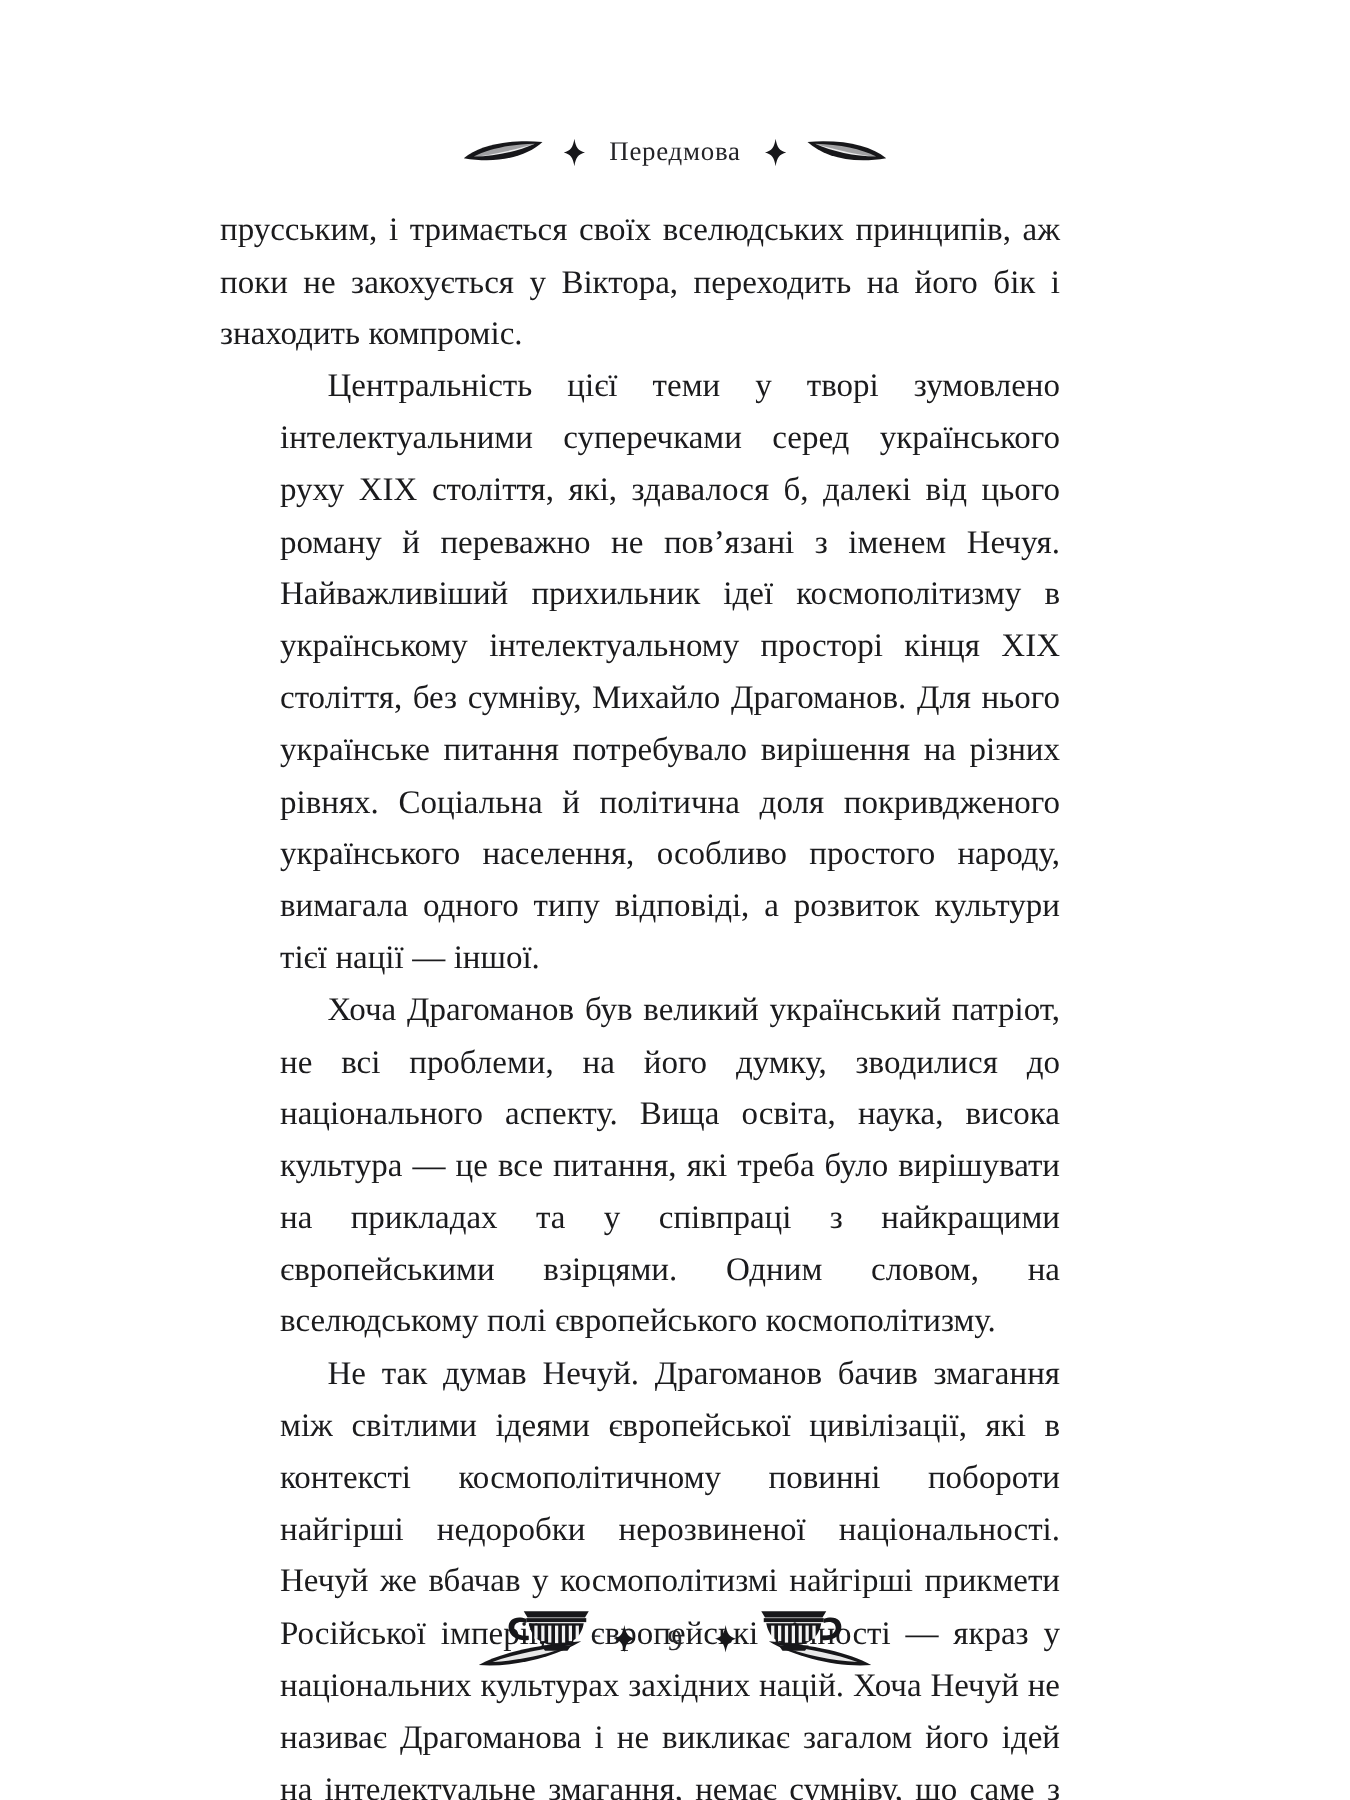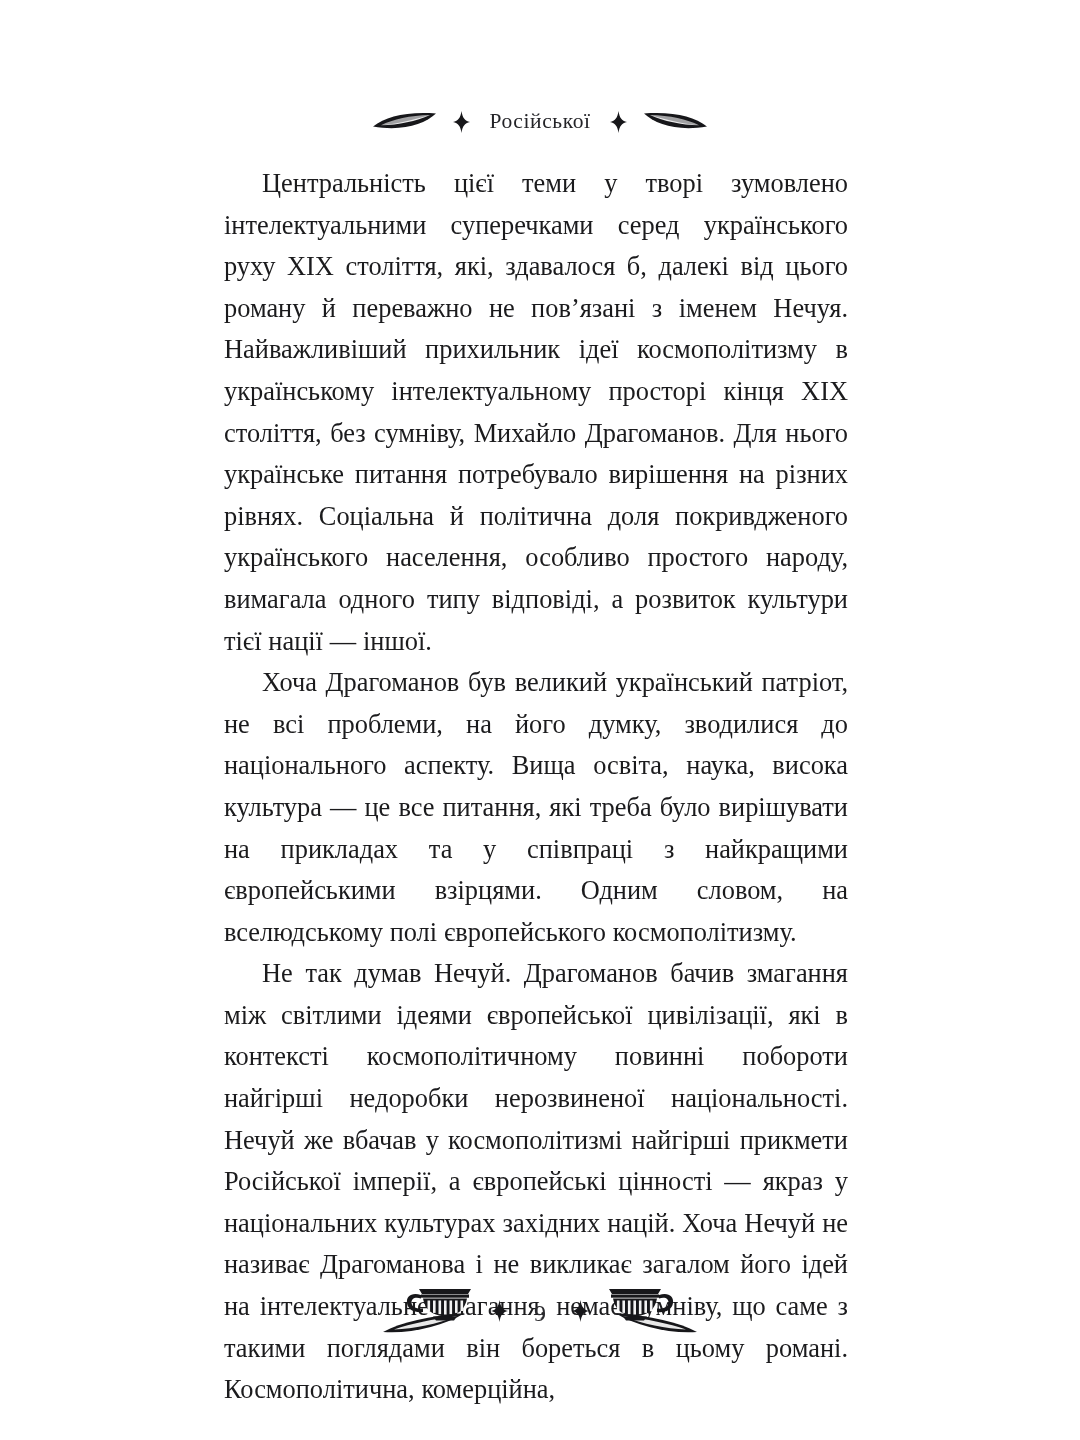--- a/index.html
+++ b/index.html
@@ -113,39 +113,40 @@
         <path d="M3 15.2 C 17 8.2, 38 3.2, 63 2.8 C 40 9.2, 20 14.0, 3 15.2 Z" fill="#17171a" opacity="0.35"></path>
       </svg>
     </span>
 
     <span>
       <svg class="diamond-svg" width="17" height="22" viewBox="0 0 17 22">
         <path d="M8.5 0 C 9.6 7.0, 11.5 9.6, 17 11 C 11.5 12.4, 9.6 15.0, 8.5 22 C 7.4 15.0, 5.5 12.4, 0 11 C 5.5 9.6, 7.4 7.0, 8.5 0 Z" fill="#17171a"></path>
       </svg>
     </span>
 
-    <span class="head-title">Російської</span>
+    <span class="head-title">Передмова</span>
 
     <span>
       <svg class="diamond-svg" width="17" height="22" viewBox="0 0 17 22">
         <path d="M8.5 0 C 9.6 7.0, 11.5 9.6, 17 11 C 11.5 12.4, 9.6 15.0, 8.5 22 C 7.4 15.0, 5.5 12.4, 0 11 C 5.5 9.6, 7.4 7.0, 8.5 0 Z" fill="#17171a"></path>
       </svg>
     </span>
 
     <span>
       <svg class="leaf-svg" width="66" height="22" viewBox="0 0 66 22" style="transform:scaleX(-1)">
         <path d="M1 15.5 C 14 5.5, 34 0.5, 64 2.5 C 52 13.5, 30 20.5, 1 15.5 Z" fill="#17171a"></path>
         <path d="M9 14.2 C 21 8.0, 38 4.3, 58 3.9 C 44 10.0, 27 14.0, 9 14.2 Z" fill="#ffffff" opacity="0.92"></path>
         <path d="M3 15.2 C 17 8.2, 38 3.2, 63 2.8 C 40 9.2, 20 14.0, 3 15.2 Z" fill="#17171a" opacity="0.35"></path>
       </svg>
     </span>
 
   </div>
 
   <div class="text-column">
+    <p>прусським, і тримається своїх вселюдських принципів, аж поки не закохується у Віктора, переходить на його бік і знаходить компроміс.</p>
     <p class="indent">Центральність цієї теми у творі зумовлено інтелектуальними суперечками серед українського руху XIX століття, які, здавалося б, далекі від цього роману й переважно не пов’язані з іменем Нечуя. Найважливіший прихильник ідеї космополітизму в українському інтелектуальному просторі кінця XIX століття, без сумніву, Михайло Драгоманов. Для нього українське питання потребувало вирішення на різних рівнях. Соціальна й політична доля покривдженого українського населення, особливо простого народу, вимагала одного типу відповіді, а розвиток культури тієї нації — іншої.</p>
     <p class="indent">Хоча Драгоманов був великий український патріот, не всі проблеми, на його думку, зводилися до національного аспекту. Вища освіта, наука, висока культура — це все питання, які треба було вирішувати на прикладах та у співпраці з найкращими європейськими взірцями. Одним словом, на вселюдському полі європейського космополітизму.</p>
     <p class="indent">Не так думав Нечуй. Драгоманов бачив змагання між світлими ідеями європейської цивілізації, які в контексті космополітичному повинні побороти найгірші недоробки нерозвиненої національності. Нечуй же вбачав у космополітизмі найгірші прикмети Російської імперії, а європейські цінності — якраз у національних культурах західних націй. Хоча Нечуй не називає Драгоманова і не викликає загалом його ідей на інтелектуальне змагання, немає сумніву, що саме з такими поглядами він бореться в цьому романі. Космополітична, комерційна,</p>
   </div>
 
   <div class="footer">
 
     <span class="orn-group orn-left">
       <span class="urn-wrap">
         <svg width="108" height="58" viewBox="0 0 108 58">

